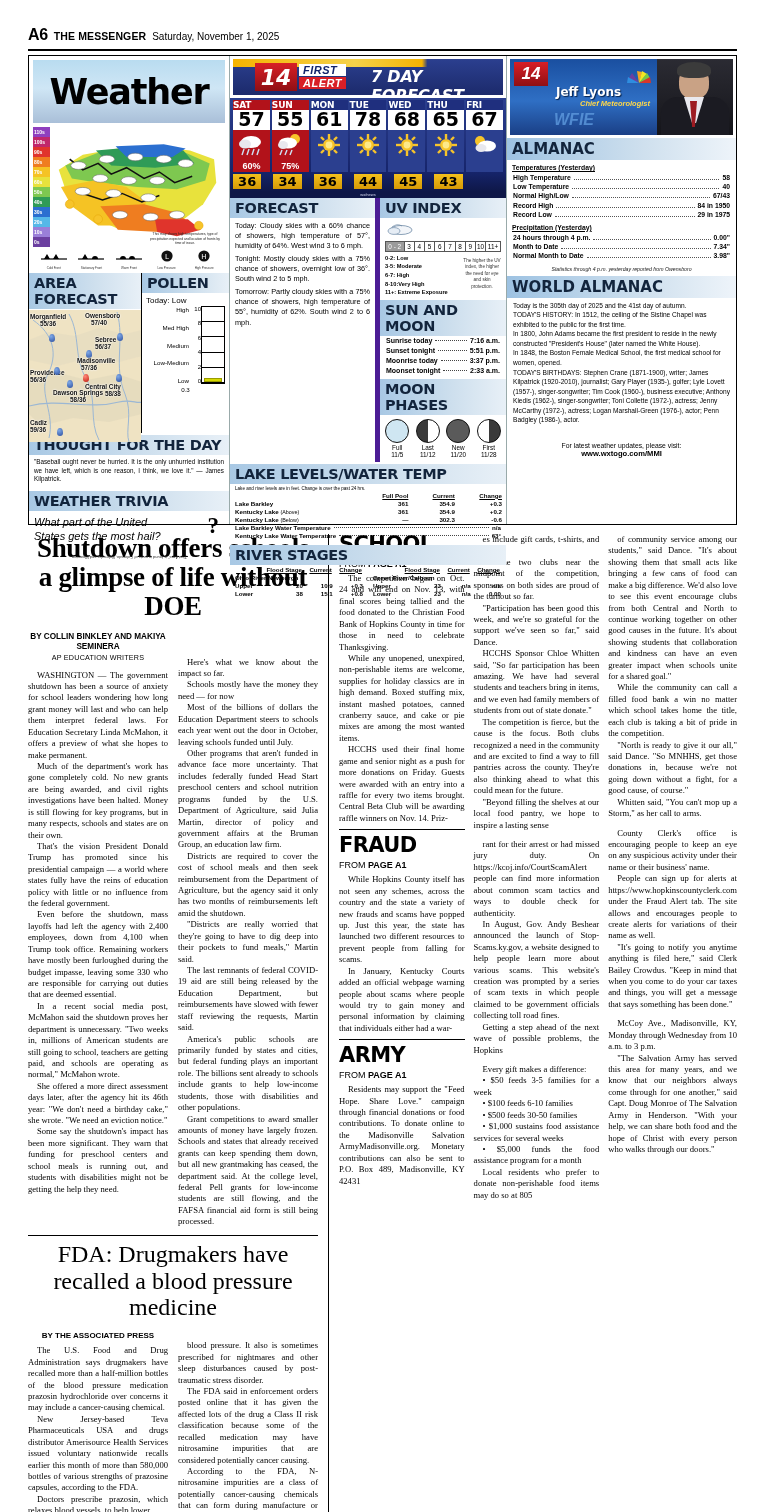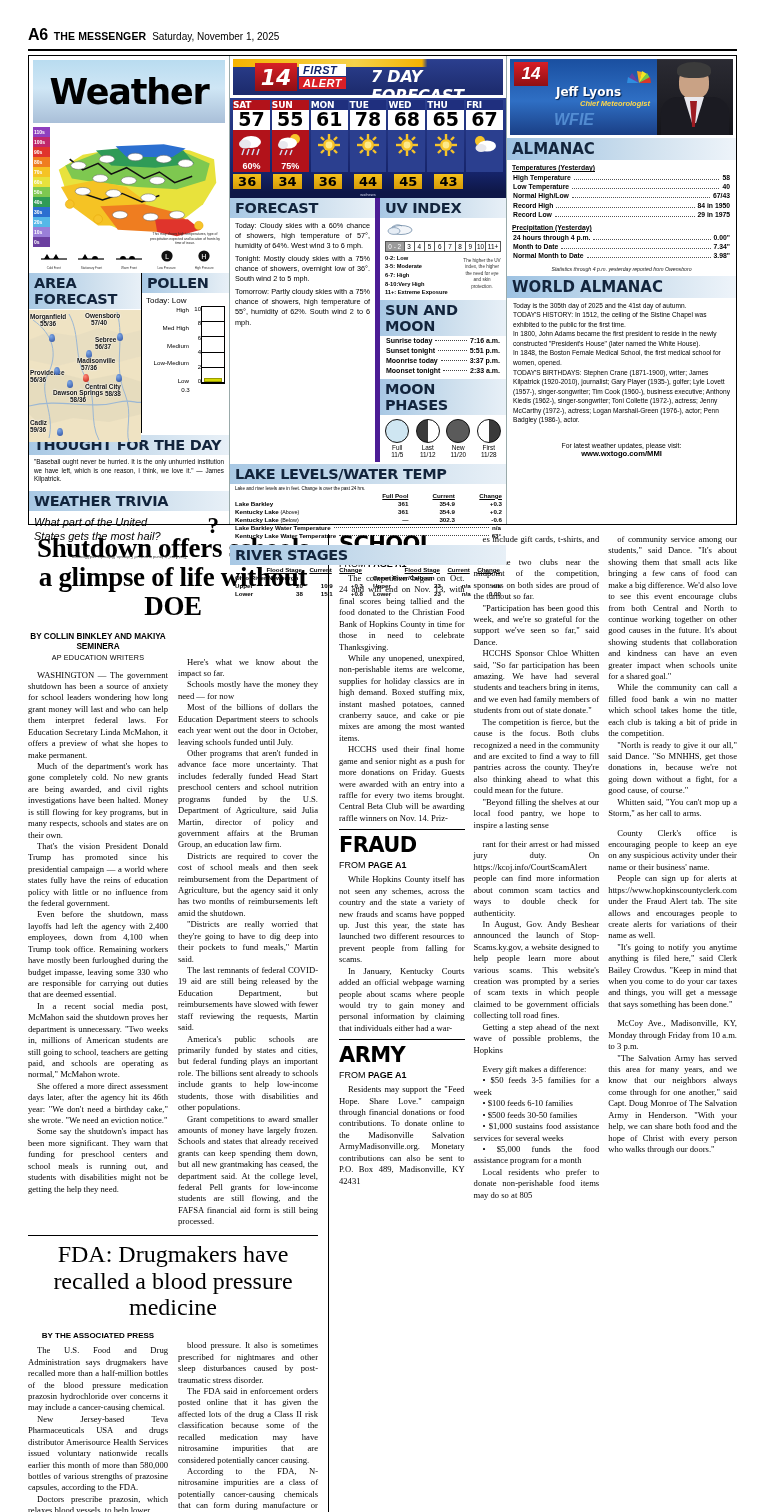--- a/index.html
+++ b/index.html
@@ -958,21 +958,21 @@
               <p>Whitten said, "You can't mop up a Storm," as her call to arms.</p>
             </div>
             <div style="height:8px"></div>
             <div class="body-col">
               <p>County Clerk's office is encouraging people to keep an eye on any suspicious activity under their name or their business' name.</p>
               <p>People can sign up for alerts at https://www.hopkinscountyclerk.com under the Fraud Alert tab. The site allows and encourages people to create alerts for variations of their name as well.</p>
               <p>"It's going to notify you anytime anything is filed here," said Clerk Bailey Crowdus. "Keep in mind that when you come to do your car taxes and things, you will get a message that says something has been done."</p>
             </div>
             <div style="height:8px"></div>
             <div class="body-col">
-              <p>McCoy Ave., Madisonville, KY, Monday through Friday from 10 a.m. to 3 p.m.</p>
+              <p>McCoy Ave., Madisonville, KY, Monday through Wednesday from 10 a.m. to 3 p.m.</p>
               <p>"The Salvation Army has served this area for many years, and we know that our neighbors always come through for one another," said Capt. Doug Monroe of The Salvation Army in Henderson. "With your help, we can share both food and the hope of Christ with every person who walks through our doors."</p>
             </div>
           </div>
 
         </div>
       </div>
     </div>
   </div>
 
 </div>

